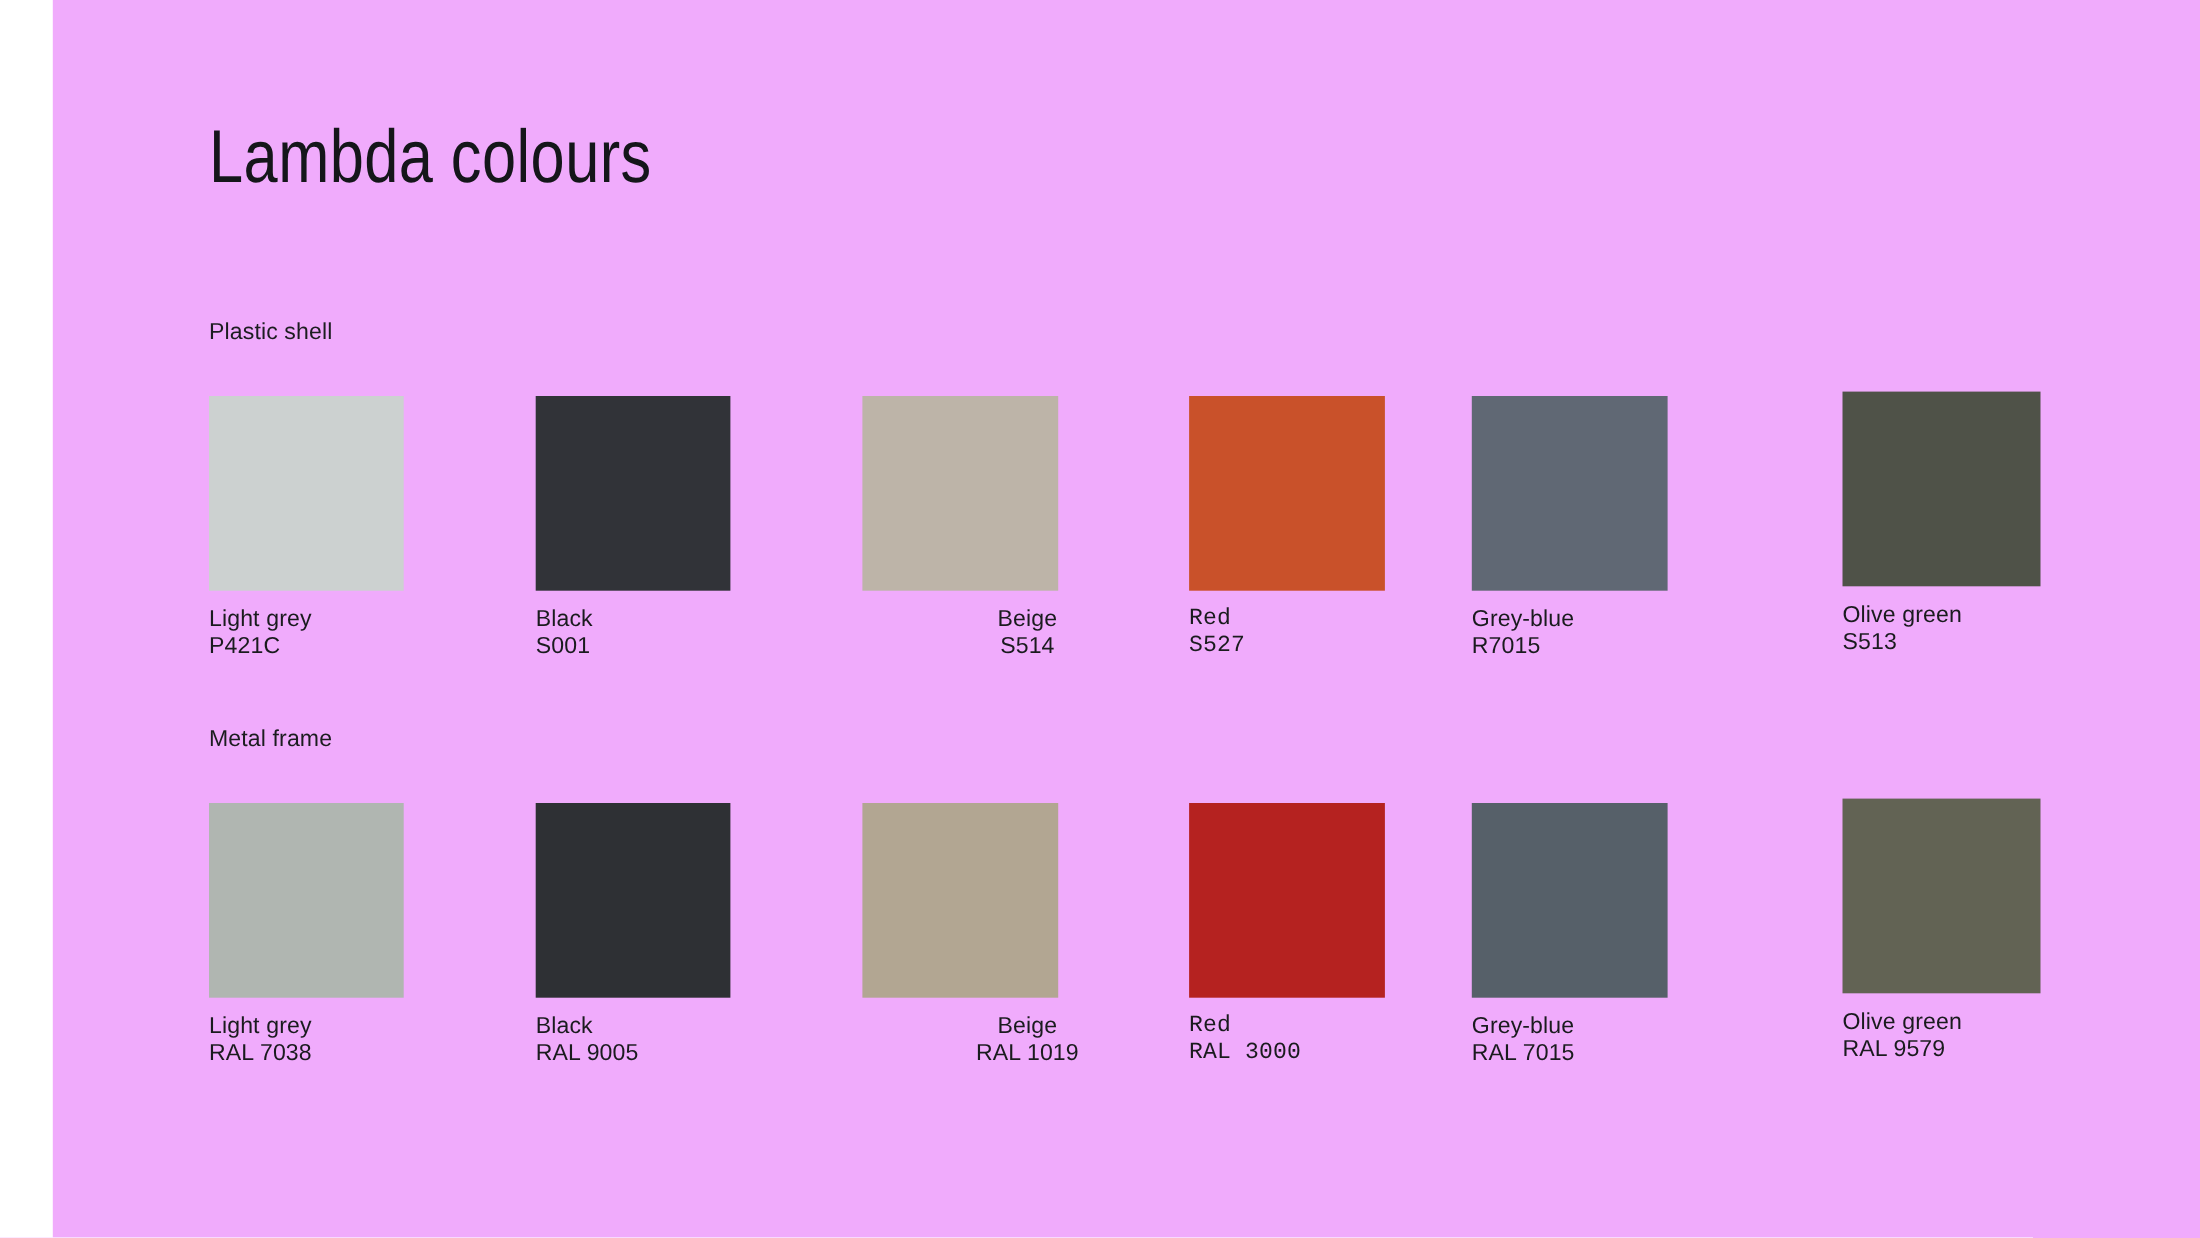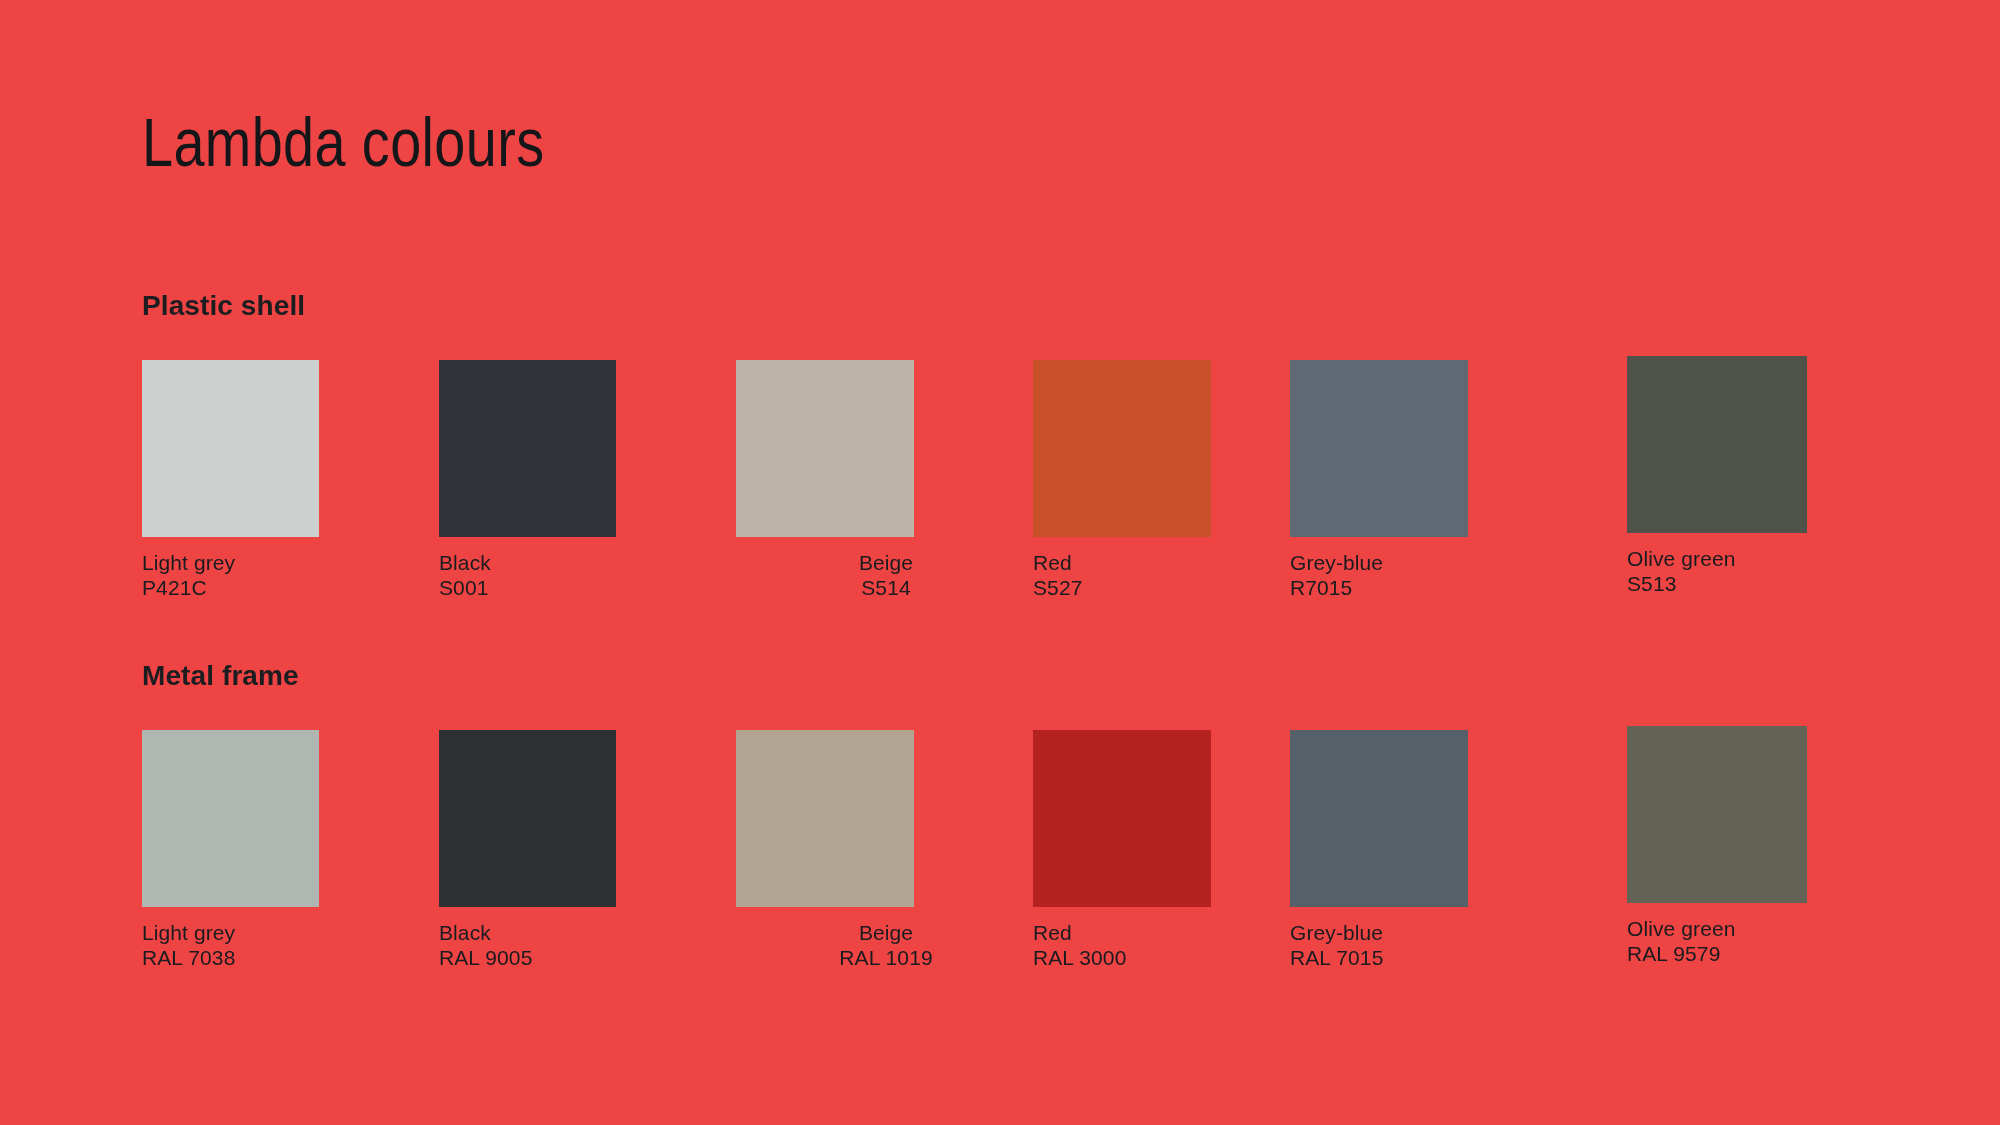--- a/index.html
+++ b/index.html
@@ -13,21 +13,22 @@
     height: 1125px;
     font-family: "Liberation Sans", sans-serif;
     color: #1a1a1a;
     overflow: hidden;
     position: relative;
   }
 
   .page {
     position: absolute;
     inset: 0;
-    background: #ef4444;
+    background: #f0abfc;
+    margin-left: 48px;
   }
 
   
   .page-title {
     position: absolute;
     left: 142px;
     top: 108px;
     font-size: 68px;
     line-height: 1;
     font-weight: 300;
@@ -44,22 +45,22 @@
     left: 0;
     width: 2000px;
   }
   .section-plastic { top: 290px; }
   .section-metal   { top: 660px; }
 
   .section-title {
     position: absolute;
     left: 142px;
     top: 0;
-    font-size: 28px;
-    font-weight: 700;
+    font-size: 21px;
+    font-weight: 400;
     letter-spacing: 0.1px;
     color: #1c1d20;
     white-space: nowrap;
   }
 
   
   .swatch-row {
     position: absolute;
     left: 142px;
     top: 70px;
@@ -68,21 +69,21 @@
   }
 
   .swatch-cell {
     position: absolute;
     top: 0;
     width: 300px;
   }
   .swatch-cell.col-0 { left: 0px; }
   .swatch-cell.col-1 { left: 297px; }
   .swatch-cell.col-2 { left: 594px; text-align: center; }
-  .swatch-cell.col-3 { left: 891px; }
+  .swatch-cell.col-3 { left: 891px; font-family: Liberation Mono, monospace; }
   .swatch-cell.col-4 { left: 1148px; }
   .swatch-cell.col-5 { left: 1485px; }
 
   
   .swatch-cell.col-5 { top: -4px; }
 
   .swatch-chip {
     width: 177px;
     height: 177px;
     display: block;

